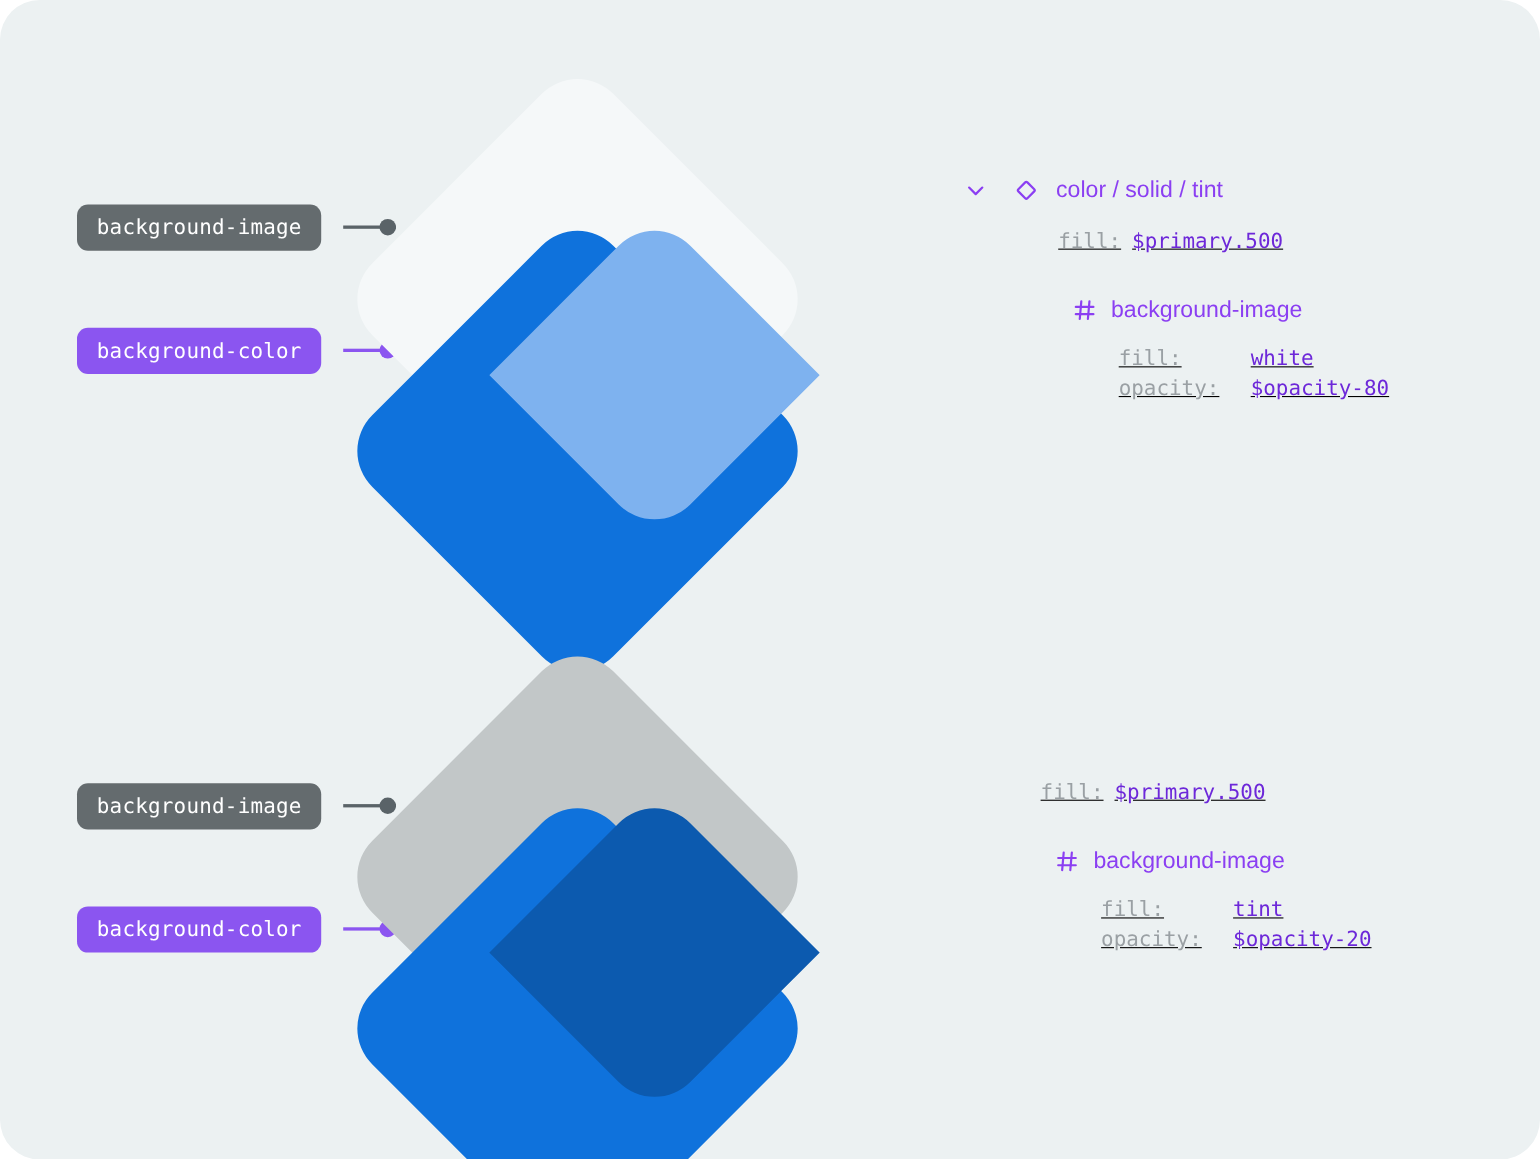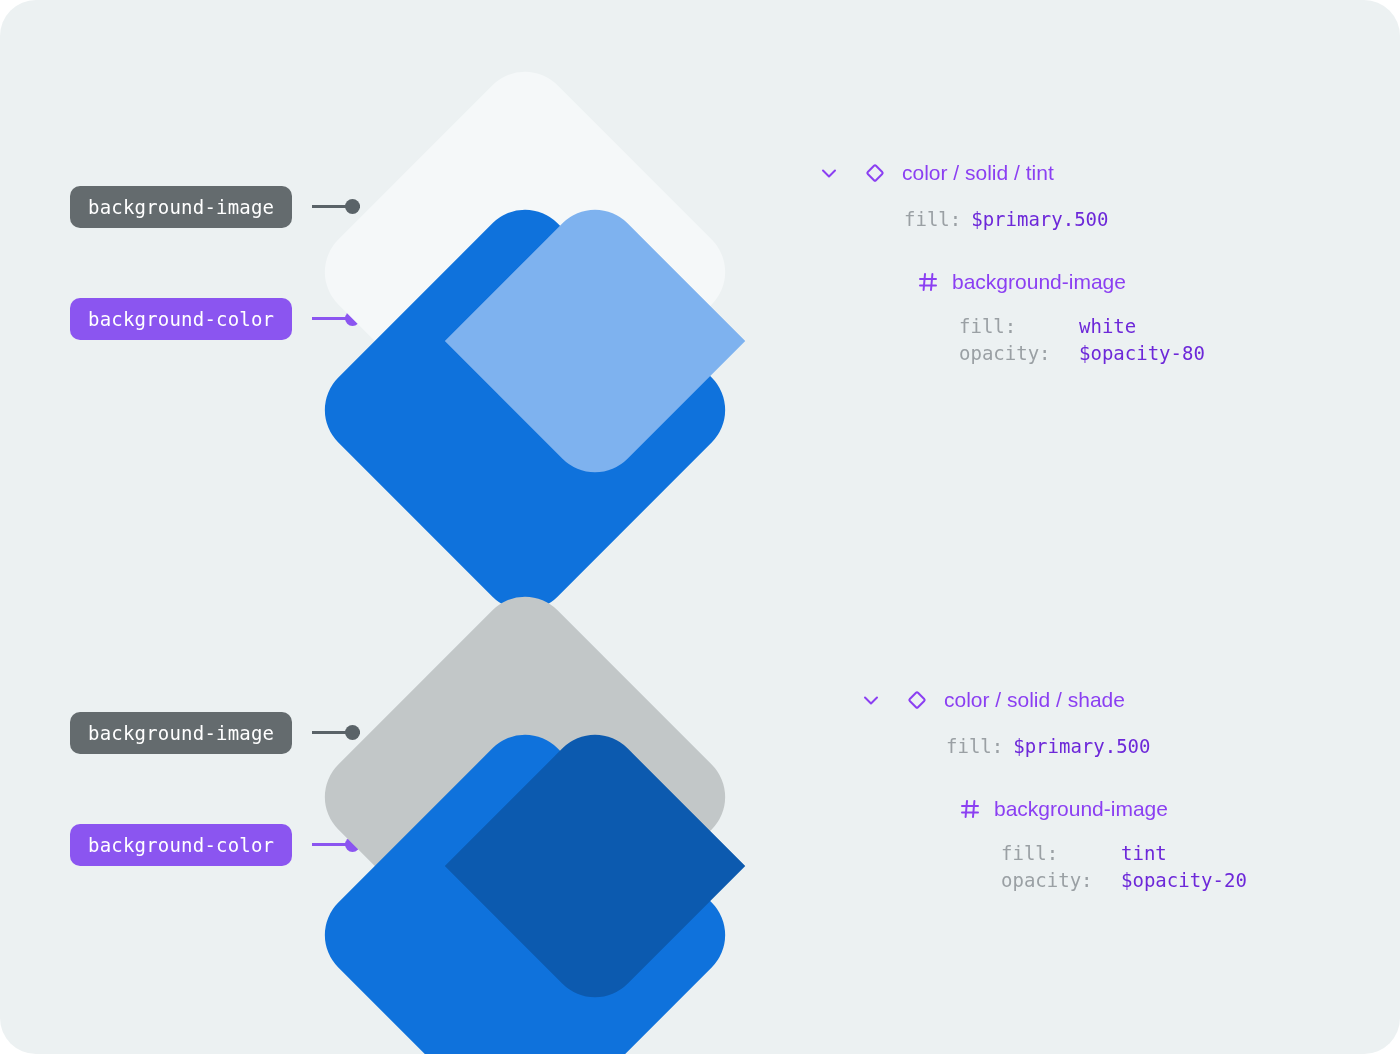--- a/index.html
+++ b/index.html
@@ -110,21 +110,21 @@
     font-family: "Liberation Sans", sans-serif;
     font-size: 21px;
     white-space: nowrap;
   }
 
   .props {
     font-family: "DejaVu Sans Mono", "Liberation Mono", monospace;
     font-size: 19px;
     line-height: 27px;
   }
-  .prop-row { display: flex; }
+  .prop-row { display: flex; text-decoration: underline; }
   .prop-key {
     color: #9AA0A4;
     white-space: pre;
   }
   .prop-val {
     color: #6d28d9;
     white-space: pre;
   }
 
   .sub-head {
@@ -161,21 +161,21 @@
         <clipPath id="clipTintTop">
           <rect x="70" y="62" width="310" height="310" rx="46" transform="rotate(45 225 217)"></rect>
         </clipPath>
       </defs>
       <g clip-path="url(#clipTintTop)">
         <rect x="70" y="200" width="310" height="310" rx="46" transform="rotate(45 225 355)" fill="#7EB2EF"></rect>
       </g>
     </svg>
   </div>
 
-  <div class="panel" style="left:816px; top:160px;">
+  <div class="panel" style="left:874px; top:160px;">
 
     <div class="panel-head">
       <span class="icon-chevron">
         <svg width="22" height="22" viewBox="0 0 22 22">
           <path d="M5 8.5 L11 14.5 L17 8.5" fill="none" stroke="#8B3FF2" stroke-width="2" stroke-linecap="round" stroke-linejoin="round"></path>
         </svg>
       </span>
       <span class="icon-diamond">
         <svg width="24" height="24" viewBox="0 0 24 24">
           <rect x="6.2" y="6.2" width="11.6" height="11.6" rx="1.4" transform="rotate(45 12 12)" fill="none" stroke="#8B3FF2" stroke-width="2"></rect>
@@ -239,33 +239,20 @@
         </clipPath>
       </defs>
       <g clip-path="url(#clipShadeTop)">
         <rect x="70" y="200" width="310" height="310" rx="46" transform="rotate(45 225 355)" fill="#0C5AAF"></rect>
       </g>
     </svg>
   </div>
 
   <div class="panel" style="left:858px; top:687px;">
 
-    <div class="panel-head">
-      <span class="icon-chevron">
-        <svg width="22" height="22" viewBox="0 0 22 22">
-          <path d="M5 8.5 L11 14.5 L17 8.5" fill="none" stroke="#8B3FF2" stroke-width="2" stroke-linecap="round" stroke-linejoin="round"></path>
-        </svg>
-      </span>
-      <span class="icon-diamond">
-        <svg width="24" height="24" viewBox="0 0 24 24">
-          <rect x="6.2" y="6.2" width="11.6" height="11.6" rx="1.4" transform="rotate(45 12 12)" fill="none" stroke="#8B3FF2" stroke-width="2"></rect>
-        </svg>
-      </span>
-      <span class="node-name">color / solid / shade</span>
-    </div>
 
     <div class="props" style="margin-top:20px; margin-left:88px;">
       <div class="prop-row">
         <span class="prop-key">fill:</span>
         <span class="prop-val" style="margin-left:10px;">$primary.500</span>
       </div>
     </div>
 
     <div class="sub-head" style="margin-top:36px; margin-left:100px;">
       <span class="icon-hash">

